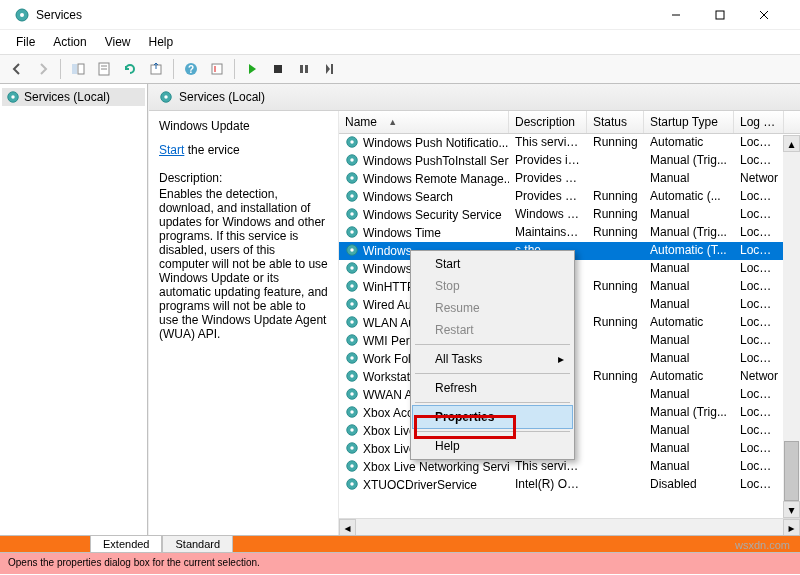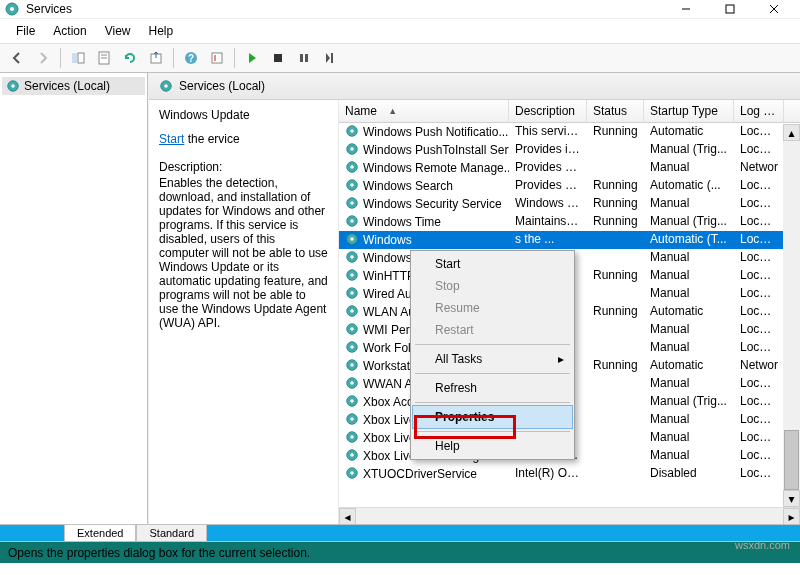--- a/index.html
+++ b/index.html
@@ -1,17 +1,17 @@
 <!DOCTYPE html>
 <html><head>
 <meta charset="utf-8">
 <style>
   * { box-sizing: border-box; margin: 0; padding: 0; }
   body { font-family: "Segoe UI", Tahoma, sans-serif; font-size: 12px; background: #fff; color: #000; width: 800px; height: 575px; overflow: hidden; position: relative; }
-  .titlebar { display: flex; align-items: center; height: 19px; padding: 0 4px; border-bottom: 1px solid #eee; }
+  .titlebar { display: flex; align-items: center; height: 30px; padding: 0 14px; border-bottom: 1px solid #eee; }
   .titlebar .app-icon { width: 16px; height: 16px; margin-right: 6px; }
   .titlebar .title { flex: 1; font-size: 12px; }
   .win-controls { display: flex; }
   .win-btn { width: 44px; height: 28px; display: flex; align-items: center; justify-content: center; }
   .menubar { display: flex; gap: 2px; padding: 2px 8px; font-size: 12px; }
   .menubar span { padding: 3px 8px; }
   .toolbar { display: flex; align-items: center; gap: 4px; padding: 3px 6px; border-top: 1px solid #e0e0e0; border-bottom: 1px solid #c0c0c0; background: #f8f8f8; }
   .tool-btn { width: 22px; height: 22px; display: flex; align-items: center; justify-content: center; border: 1px solid transparent; }
   .tool-btn svg { width: 16px; height: 16px; }
   .sep { width: 1px; height: 20px; background: #c8c8c8; margin: 0 2px; }
@@ -35,24 +35,24 @@
   .col-status { width: 57px; }
   .col-startup { width: 90px; }
   .col-logon { width: 50px; }
   .list-body { flex: 1; overflow: hidden; }
   .row { display: flex; font-size: 12px; height: 18px; }
   .row div { padding: 1px 6px; overflow: hidden; white-space: nowrap; text-overflow: ellipsis; }
   .row .col-name { display: flex; align-items: center; gap: 4px; }
   .row.selected { background: #0078d7; color: #fff; }
   .row.selected .svc-icon circle, .row.selected .svc-icon path { }
   .svc-icon { width: 14px; height: 14px; flex-shrink: 0; }
-  .tabs { display: flex; border-top: 1px solid #c0c0c0; background: #0ea5e9; font-size: 11px; padding-left:64px; }
+  .tabs { display: flex; border-top: 1px solid #c0c0c0; background: #f97316; font-size: 11px; padding-left:90px; }
   .tab { padding: 2px 12px; border: 1px solid #c0c0c0; border-top: none; background: #fff; border-bottom: none; }
   .tab.inactive { background: #f0f0f0; }
-  .statusbar { border-top: 1px solid #c0c0c0; padding: 4px 8px; font-size: 12px; background: #0f766e; height:22px; }
+  .statusbar { border-top: 1px solid #c0c0c0; padding: 4px 8px; font-size: 10px; background: #fca5a5; height:22px; }
   .watermark { position: absolute; bottom: 24px; right: 10px; font-size: 11px; color: #aaa; }
   .scroll-h { height: 17px; background: #f0f0f0; display: flex; border-top:1px solid #ddd; }
   .scroll-h .track { flex: 1; }
   .scroll-h .btn { width: 17px; height: 17px; display:flex; align-items:center; justify-content:center; background:#e8e8e8; border:1px solid #ccc; }
   .scroll-v { position:absolute; right:0; top:24px; bottom:17px; width:17px; background:#f0f0f0; display:flex; flex-direction:column; }
   .scroll-v .btn { width:17px; height:17px; background:#e8e8e8; border:1px solid #ccc; display:flex; align-items:center; justify-content:center; }
   .scroll-v .thumb { width:15px; margin:0 1px; background:#c8c8c8; border:1px solid #aaa; }
   .context-menu { position: absolute; left: 410px; top: 250px; width: 165px; background: #f0f0f0; border: 1px solid #a0a0a0; box-shadow: 3px 3px 6px rgba(0,0,0,0.3); font-size: 12px; z-index: 10; padding:2px; }
   .context-menu .item { padding: 4px 22px; position:relative; }
   .context-menu .item.disabled { color: #888; }

